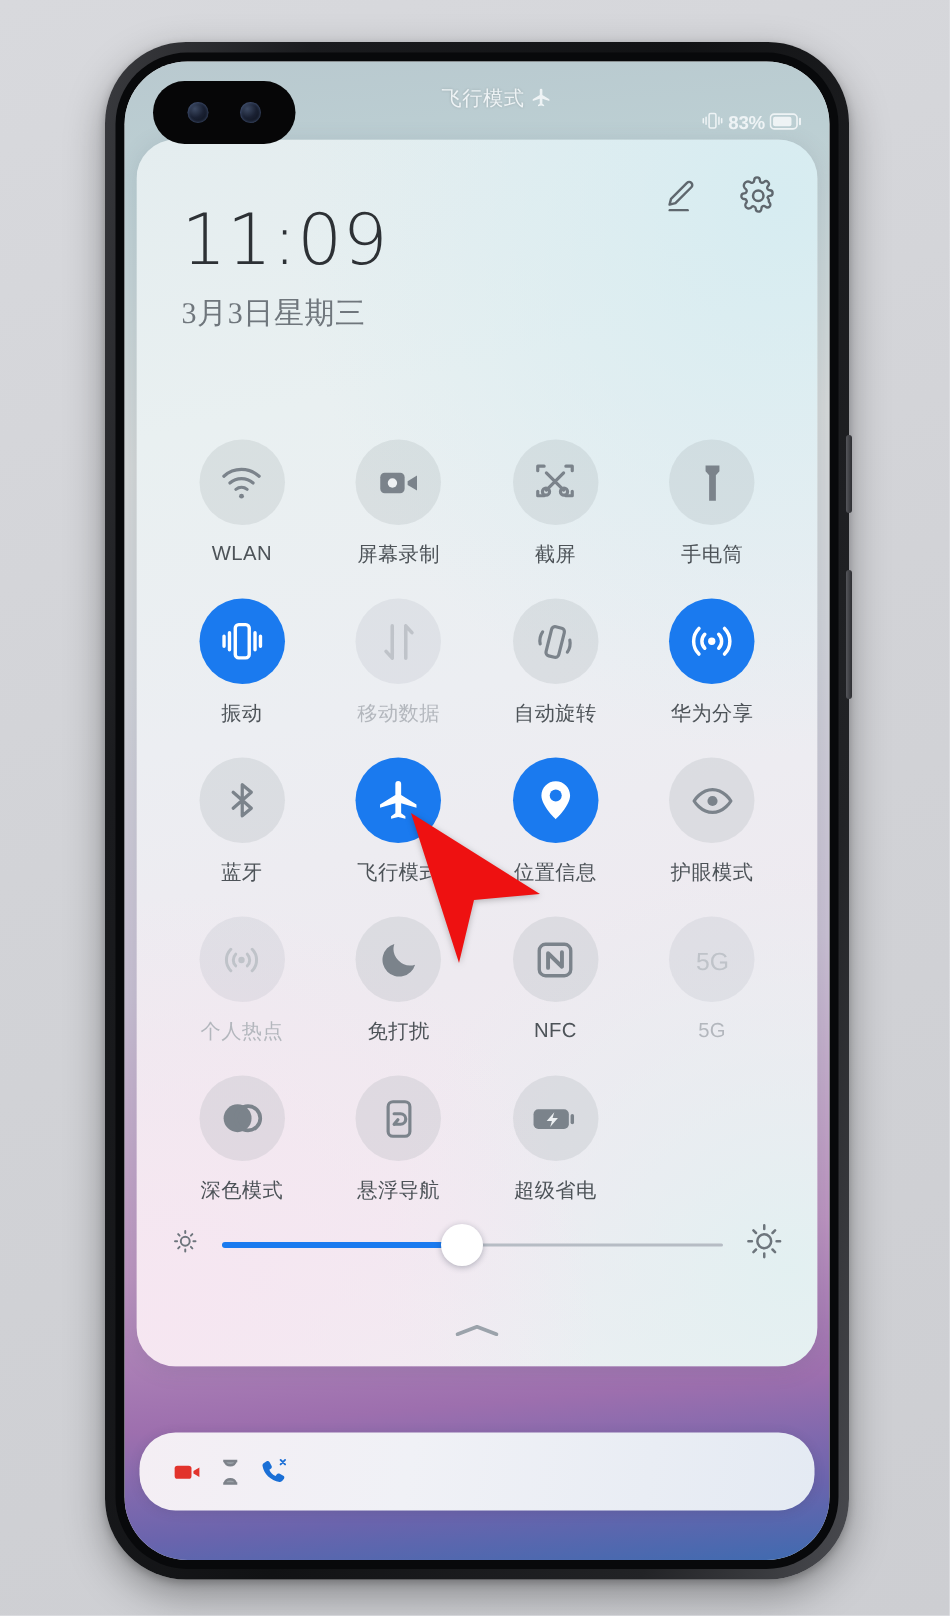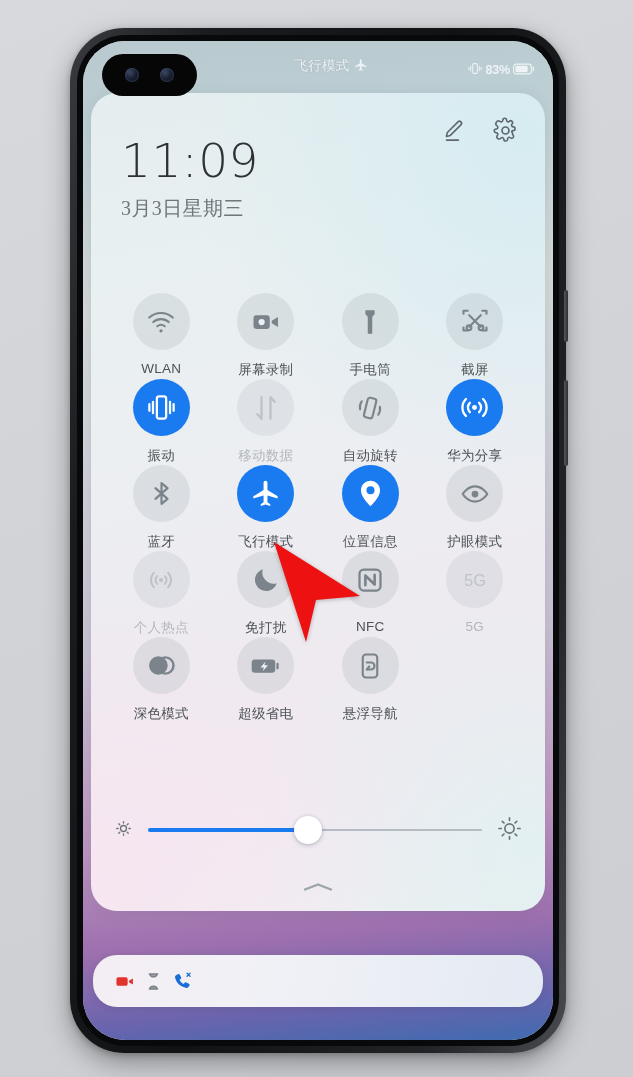--- a/index.html
+++ b/index.html
@@ -106,21 +106,21 @@
     pointer-events: none;
   }
   #status-center .sb-text {
     font-size: 13.5px;
     letter-spacing: 0.3px;
     color: #eef3f5;
     text-shadow: 0 0 2px rgba(0,0,0,0.18);
   }
   #status-right {
     position: absolute;
-    right: 18px; top: 4px;
+    right: 18px; top: 16px;
     height: 50px;
     display: flex;
     align-items: center;
     gap: 3px;
     justify-content: center;
   }
   #status-right .sb-batt-text {
     font-size: 12.5px;
     font-weight: bold;
     color: #eef3f5;
@@ -198,20 +198,21 @@
   }
 
   
   #toggle-grid {
     position: absolute;
     left: 18px;
     top: 200px;
     width: 418px;
     display: grid;
     grid-template-columns: repeat(4, 1fr);
+    row-gap: 20px;
   }
   .toggle {
     display: flex;
     flex-direction: column;
     align-items: center;
     cursor: pointer;
   }
   .toggle-circle {
     width: 57px; height: 57px;
     border-radius: 50%;
@@ -410,40 +411,40 @@
                   <path d="M16.6 11l5-3v8l-5-3z"></path>
                   <circle cx="8.5" cy="12" r="2.5" fill="#edf0f2"></circle>
                 </svg>
               </span>
      </div>
      <div class="toggle-label">屏幕录制</div>
           </div>
           <div class="toggle ">
             <div class="toggle-circle">
        <span>
-                <svg class="ico ico-off" width="30" height="30" viewBox="0 0 24 24" fill="currentColor">
-        <path d="M8.3 2.6h7.4v3.1l-1.9 2.1v13.6h-3.6V7.8L8.3 5.7z"></path>
-                </svg>
-              </span>
-     </div>
-     <div class="toggle-label">手电筒</div>
-          </div>
-          <div class="toggle ">
-            <div class="toggle-circle">
-       <span>
                 <svg class="ico ico-off" width="30" height="30" viewBox="0 0 24 24" fill="none" stroke="currentColor" stroke-width="1.7" stroke-linecap="round" stroke-linejoin="round">
         <path d="M2.8 5.4V3h3.4M17.8 3h3.4v2.4M21.2 16.4v2.4h-3.4M6.2 18.8H2.8v-2.4"></path>
         <path d="M7.4 6.6l9.2 9.2M16.6 6.6l-9.2 9.2"></path>
                   <circle cx="7.2" cy="16.6" r="1.9"></circle>
                   <circle cx="16.8" cy="16.6" r="1.9"></circle>
                 </svg>
               </span>
      </div>
      <div class="toggle-label">截屏</div>
           </div>
+          <div class="toggle ">
+            <div class="toggle-circle">
+       <span>
+                <svg class="ico ico-off" width="30" height="30" viewBox="0 0 24 24" fill="currentColor">
+        <path d="M8.3 2.6h7.4v3.1l-1.9 2.1v13.6h-3.6V7.8L8.3 5.7z"></path>
+                </svg>
+              </span>
+     </div>
+     <div class="toggle-label">手电筒</div>
+          </div>
           <div class="toggle active">
             <div class="toggle-circle">
        <span>
                 <svg class="ico ico-on" width="31" height="31" viewBox="0 0 24 24" fill="none" stroke="currentColor" stroke-width="1.75" stroke-linecap="round" stroke-linejoin="round">
         <rect x="8.4" y="3.4" width="7.2" height="17.2" rx="1.8"></rect>
         <path d="M5.4 7.6v8.8M2.6 9.4v5.2M18.6 7.6v8.8M21.4 9.4v5.2"></path>
                 </svg>
               </span>
      </div>
      <div class="toggle-label">振动</div>
@@ -574,40 +575,40 @@
         <circle cx="9.6" cy="12" r="7.2" fill="currentColor"></circle>
         <circle cx="15" cy="12" r="6.3" fill="none" stroke="currentColor" stroke-width="1.9"></circle>
                 </svg>
               </span>
      </div>
      <div class="toggle-label">深色模式</div>
           </div>
           <div class="toggle ">
             <div class="toggle-circle">
        <span>
+                <svg class="ico ico-off" width="30" height="30" viewBox="0 0 24 24" fill="none" stroke="currentColor" stroke-width="1.7" stroke-linecap="round" stroke-linejoin="round">
+        <rect x="6.2" y="2.8" width="11.6" height="18.4" rx="2.6"></rect>
+        <path d="M9.4 9.2h3.4a2.8 2.8 0 0 1 0 5.6h-3.1"></path>
+                  <path d="M11.4 12.4l-2 2.4"></path>
+                </svg>
+              </span>
+     </div>
+     <div class="toggle-label">悬浮导航</div>
+          </div>
+          <div class="toggle ">
+            <div class="toggle-circle">
+       <span>
                 <svg class="ico ico-off" width="30" height="30" viewBox="0 0 26 16" fill="currentColor">
         <rect x="0.6" y="2.4" width="20.4" height="11.4" rx="2.8"></rect>
         <path d="M23 6.1v3.9" stroke="currentColor" stroke-width="2" stroke-linecap="round"></path>
         <path d="M12.6 4.1L8.2 9.2h3l-1 3.4 4.5-5.2h-3.1z" fill="#edf0f2"></path>
                 </svg>
               </span>
      </div>
      <div class="toggle-label">超级省电</div>
-          </div>
-          <div class="toggle ">
-            <div class="toggle-circle">
-       <span>
-                <svg class="ico ico-off" width="30" height="30" viewBox="0 0 24 24" fill="none" stroke="currentColor" stroke-width="1.7" stroke-linecap="round" stroke-linejoin="round">
-        <rect x="6.2" y="2.8" width="11.6" height="18.4" rx="2.6"></rect>
-        <path d="M9.4 9.2h3.4a2.8 2.8 0 0 1 0 5.6h-3.1"></path>
-                  <path d="M11.4 12.4l-2 2.4"></path>
-                </svg>
-              </span>
-     </div>
-     <div class="toggle-label">悬浮导航</div>
           </div>
         </div>
 
       <div id="brightness-row">
         <span>
           <svg width="21" height="21" viewBox="0 0 24 24" fill="none" stroke="#6d757c" stroke-width="1.5" stroke-linecap="round">
             <circle cx="12" cy="12" r="3.4"></circle>
             <path d="M12 4.2v1.6M12 18.2v1.6M4.2 12h1.6M18.2 12h1.6M6.6 6.6l1.1 1.1M16.3 16.3l1.1 1.1M17.4 6.6l-1.1 1.1M7.7 16.3l-1.1 1.1"></path>
           </svg>
         </span>

